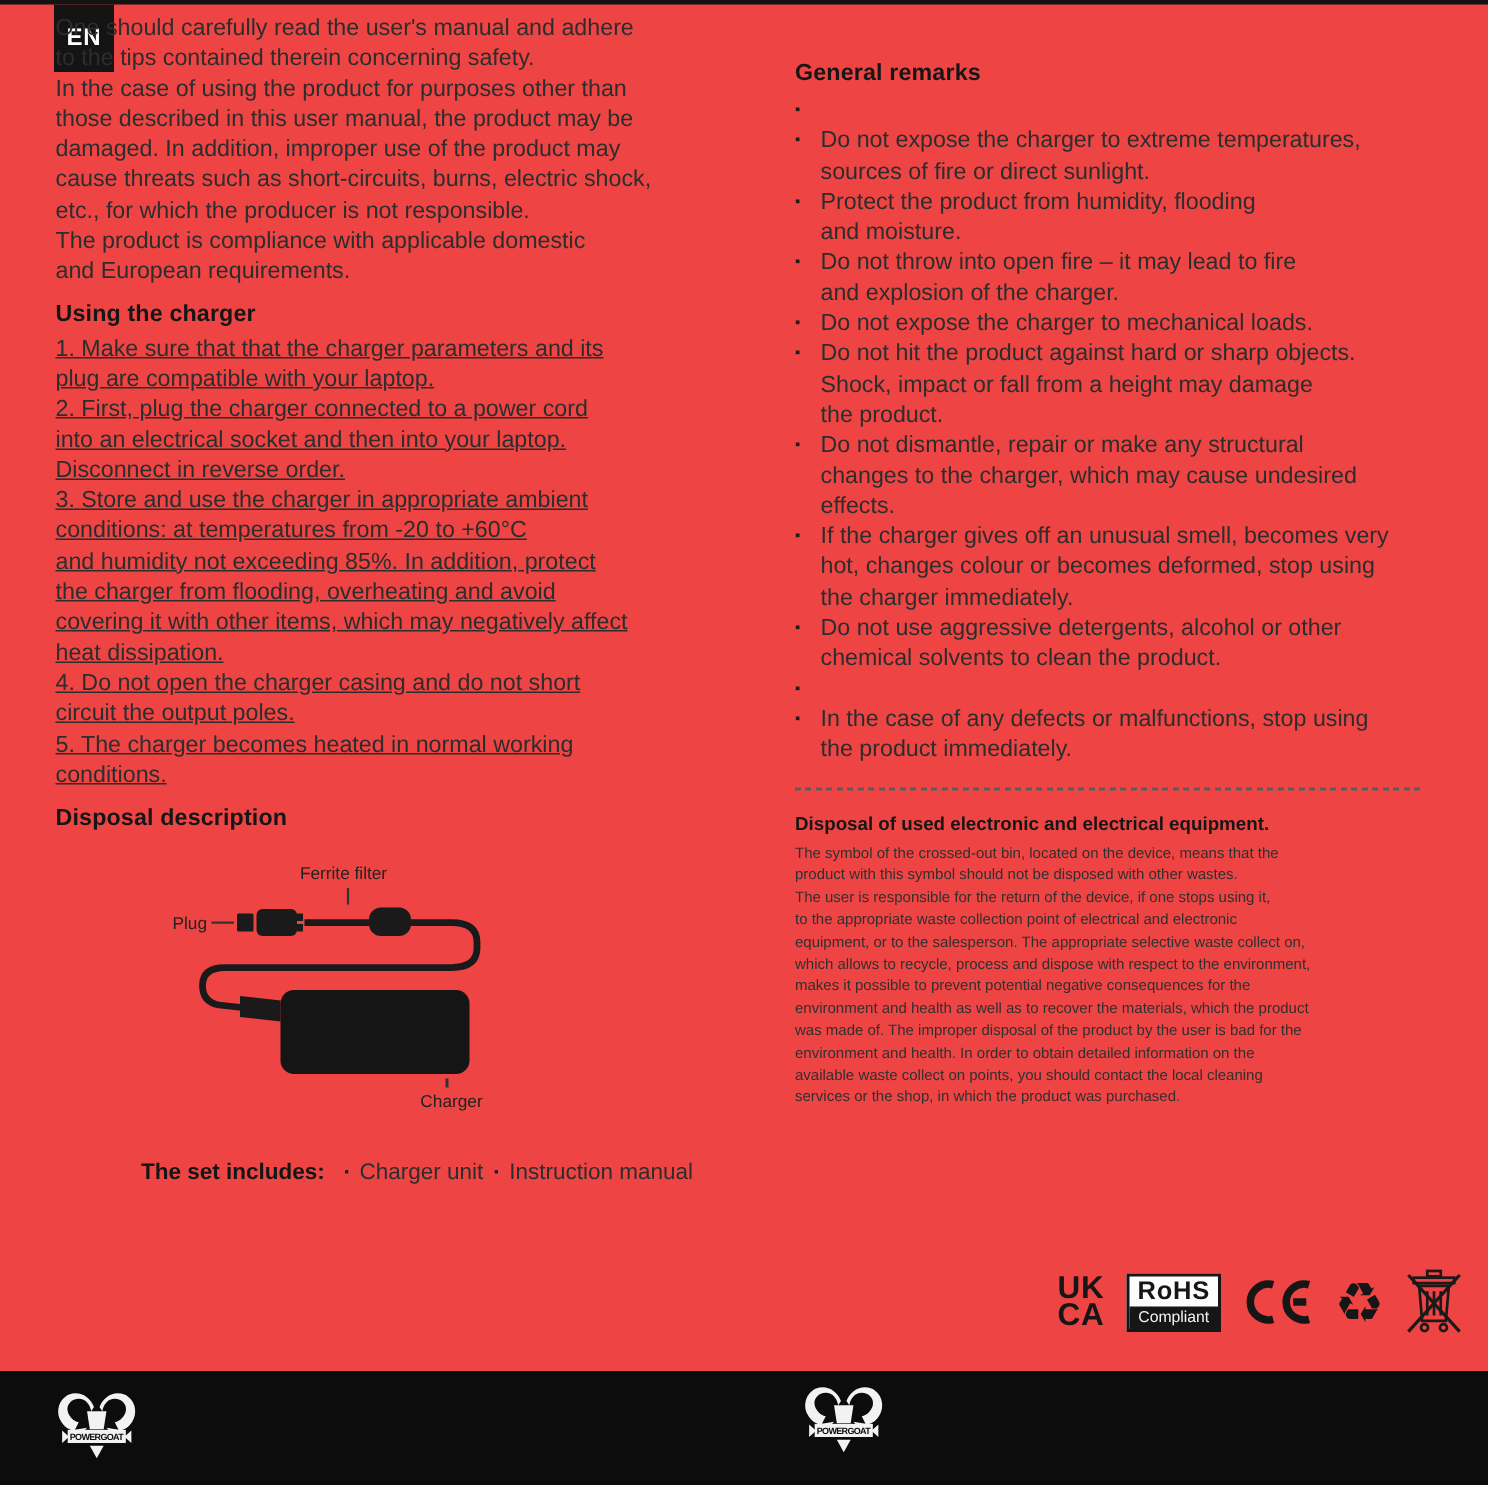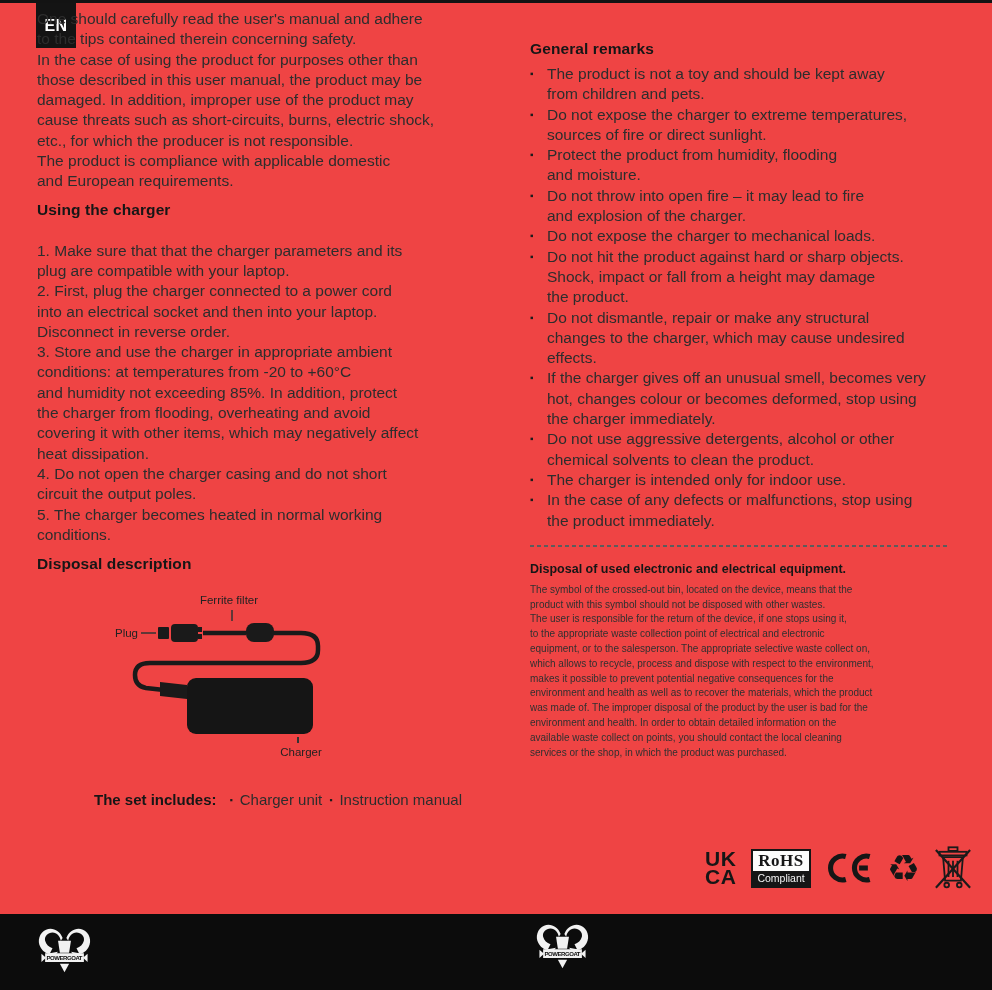--- a/index.html
+++ b/index.html
@@ -17,21 +17,21 @@
   }
   .col-left  { position: absolute; left: 37px; top: 0; width: 482px; }
   .col-right { position: absolute; left: 530px; top: 0; width: 445px; }
 
   .h-main { font-size: 15.5px; font-weight: 700; color: #161616; letter-spacing: .1px; }
   .body-text { font-size: 15.5px; line-height: 20.3px; white-space: pre; color: #2d2d2d; }
 
   .col-left .h-safety { margin-top: 67px; }
   .col-left .p-safety { margin-top: 9px; }
   .col-left .h-using  { margin-top: 9px; }
-  .col-left .p-using  { margin-top: 22px; }
+  .col-left .p-using  { margin-top: 4px; text-decoration: underline; }
   .col-left .h-desc   { margin-top: 10px; }
   .diagram { display: block; margin-top: 16px; }
   .diagram text { font-size: 11.5px; fill: #222; font-family: "Liberation Sans", sans-serif; }
 
   .set-includes { margin-top: 24px; font-size: 15px; color: #222; text-align: center; }
   .si-label { font-weight: 700; color: #161616; margin-right: 6px; }
   .si-bullet { font-size: 9px; vertical-align: 2px; margin: 0 7px; color: #1c1c1c; }
   .si-item { color: #2d2d2d; }
 
   .col-right .h-remarks { margin-top: 40px; }
@@ -43,21 +43,21 @@
   .divider {
     margin-top: 14px; width: 418px; height: 2px;
     background: repeating-linear-gradient(90deg, #5c5c5c 0 4px, transparent 4px 7px);
   }
   .disposal-h { margin-top: 15px; font-size: 12.5px; font-weight: 700; color: #161616; }
   .disposal-b { margin-top: 7px; font-size: 10px; line-height: 14.8px; white-space: pre; color: #303030; }
 
   .certs { position: absolute; left: 705px; top: 846px; display: flex; align-items: center; gap: 15px; }
   .ukca { font-weight: 700; font-size: 21px; line-height: 18.5px; letter-spacing: .5px; color: #161616; }
   .rohs { border: 2.5px solid #161616; text-align: center; background: #fdfdfc; }
-  .rohs-t { font-size: 17px; font-weight: 700; padding: 0 5px; color: #161616; letter-spacing: .5px; font-family: Liberation Serif, serif; }
+  .rohs-t { font-size: 17px; font-weight: 700; padding: 0 5px; color: #161616; letter-spacing: .5px; }
   .rohs-b { background: #161616; color: #f5f5f5; font-size: 10.5px; padding: 1px 4px 2px; white-space: nowrap; }
   .recycle { font-size: 37px; line-height: 1; color: #161616; font-family: "DejaVu Sans", sans-serif; }
 
   .footer { position: absolute; left: 0; top: 914px; width: 100%; height: 76px; background: #0c0c0c; }
   .goat { position: absolute; }
   .goat-left { left: 36px; top: 12px; }
   .goat-center { left: 534px; top: 8px; }
   .goat text { font-family: "Liberation Sans", sans-serif; }
 </style>
 </head>
@@ -123,22 +123,20 @@
       <span class="si-label">The set includes:</span><span class="si-bullet">▪</span><span class="si-item">Charger unit</span><span class="si-bullet">▪</span><span class="si-item">Instruction manual</span>
     </div>
   </div>
 
   <div class="col-right">
     <div class="h-main h-remarks">General remarks</div>
 
     <div class="bullets">
       <div class="bullet">
           <span class="bm">▪</span>
-          <span class="bt">The product is not a toy and should be kept away
-from children and pets.</span>
         </div>
       <div class="bullet">
           <span class="bm">▪</span>
           <span class="bt">Do not expose the charger to extreme temperatures,
 sources of fire or direct sunlight.</span>
         </div>
       <div class="bullet">
           <span class="bm">▪</span>
           <span class="bt">Protect the product from humidity, flooding
 and moisture.</span>
@@ -170,21 +168,20 @@
 hot, changes colour or becomes deformed, stop using
 the charger immediately.</span>
         </div>
       <div class="bullet">
           <span class="bm">▪</span>
           <span class="bt">Do not use aggressive detergents, alcohol or other
 chemical solvents to clean the product.</span>
         </div>
       <div class="bullet">
           <span class="bm">▪</span>
-          <span class="bt">The charger is intended only for indoor use.</span>
         </div>
       <div class="bullet">
           <span class="bm">▪</span>
           <span class="bt">In the case of any defects or malfunctions, stop using
 the product immediately.</span>
         </div>
     </div>
 
     <div class="divider"></div>
     <div class="disposal-h">Disposal of used electronic and electrical equipment.</div>

